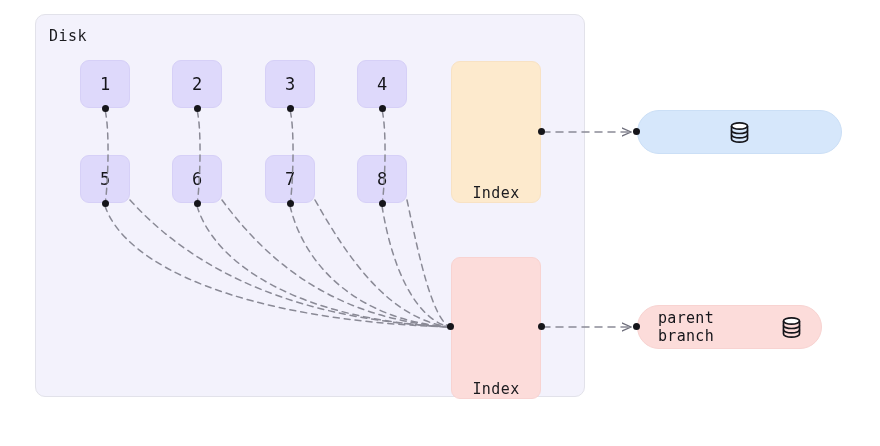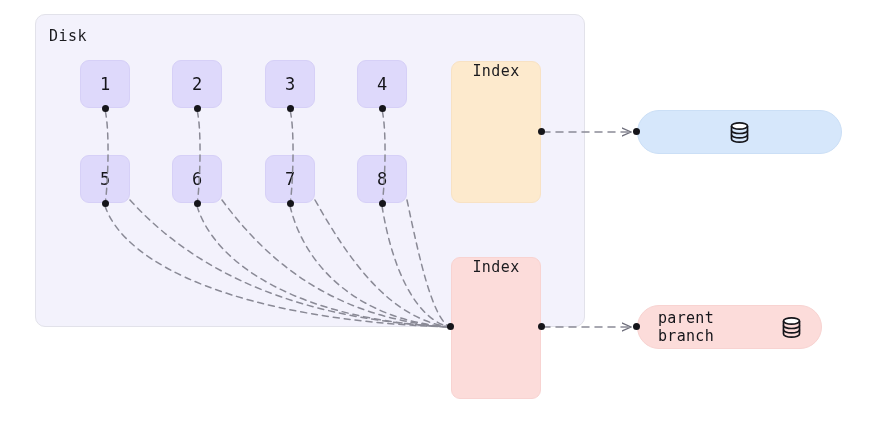--- a/index.html
+++ b/index.html
@@ -26,21 +26,21 @@
     width: 880px;
     height: 446px;
     pointer-events: none;
     z-index: 5;
   }
   .disk-container {
     position: absolute;
     left: 35px;
     top: 14px;
     width: 550px;
-    height: 313px;
+    height: 383px;
     background: #f3f2fc;
     border: 1px solid #e2e2ea;
     border-radius: 10px;
     box-sizing: border-box;
     z-index: 1;
   }
   .disk-label {
     position: absolute;
     left: 13px;
     top: 14px;
@@ -64,21 +64,21 @@
     color: #15151a;
     z-index: 3;
   }
   .index-box {
     position: absolute;
     width: 90px;
     height: 142px;
     border-radius: 9px;
     box-sizing: border-box;
     display: flex;
-    align-items: flex-start;
+    align-items: flex-end;
     justify-content: center;
     font-size: 15px;
     color: #1b1b1f;
     letter-spacing: 0.4px;
     z-index: 3;
   }
   .index-parent {
     background: #fdeacd;
     border: 1px solid #f8e2c4;
   }

